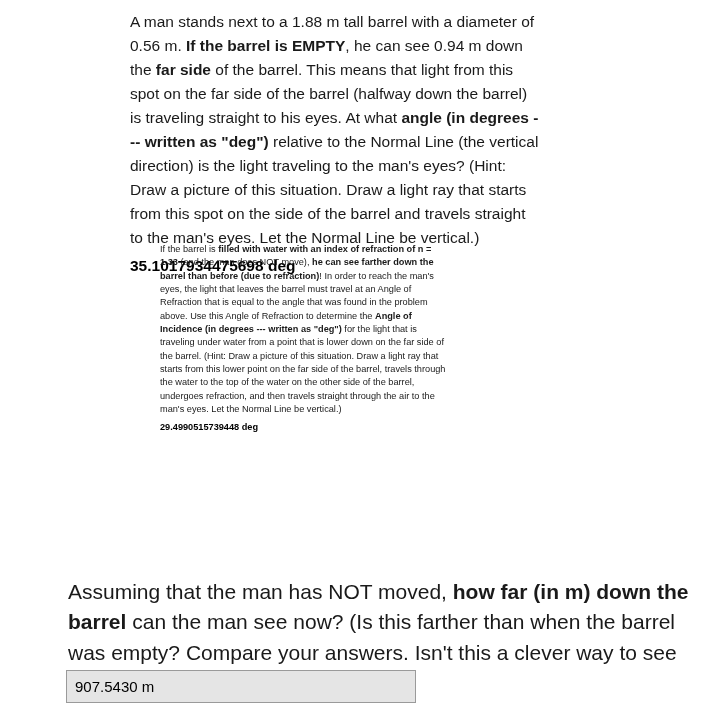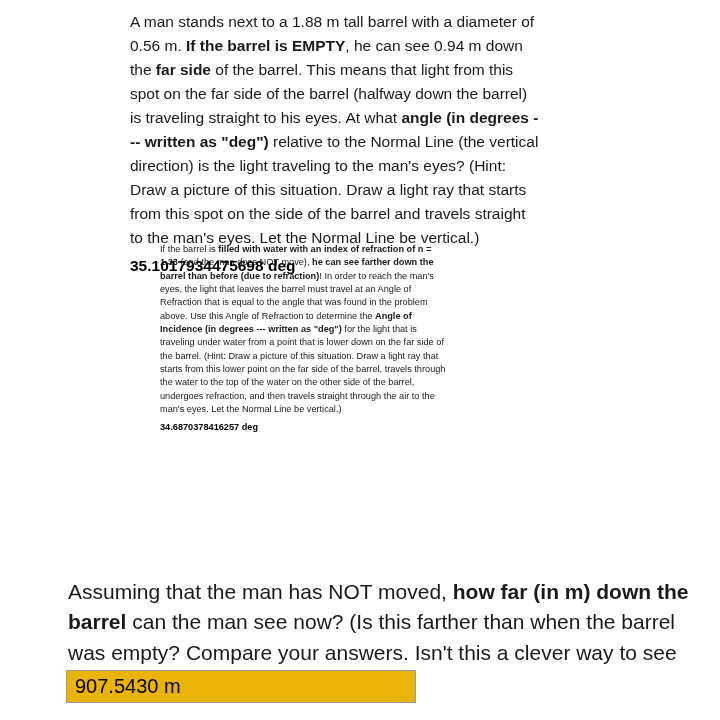--- a/index.html
+++ b/index.html
@@ -70,43 +70,43 @@
     margin-top: 32px;
   }
 
   .answer-box {
     position: absolute;
     left: 66px;
     top: 670px;
     width: 350px;
     height: 33px;
     border: 1px solid #9a9a9a;
-    background: #eab308;
+    background: #e5e5e5;
     box-sizing: border-box;
     font-family: "Liberation Sans", sans-serif;
-    font-size: 20px;
+    font-size: 15px;
     color: #000000;
     padding: 0 8px;
     line-height: 31px;
     outline: none;
   }
 </style>
 </head>
 <body>
 
 <div class="page">
 
   <div class="block-1">
     <span><span>A man stands next to a 1.88 m tall barrel with a diameter of 0.56 m. </span><b>If the barrel is EMPTY</b><span>, he can see 0.94 m down the </span><b>far side</b><span> of the barrel. This means that light from this spot on the far side of the barrel (halfway down the barrel) is traveling straight to his eyes. At what </span><b>angle (in degrees --- written as "deg")</b><span> relative to the Normal Line (the vertical direction) is the light traveling to the man's eyes? (Hint: Draw a picture of this situation. Draw a light ray that starts from this spot on the side of the barrel and travels straight to the man's eyes. Let the Normal Line be vertical.)</span></span>
     <div class="answer">35.1017934475698 deg</div>
   </div>
 
   <div class="block-2">
     <span><span>If the barrel is </span><b>filled with water with an index of refraction of n = 1.33</b><span> (and the man does NOT move), </span><b>he can see farther down the barrel than before (due to refraction)</b><span>! In order to reach the man's eyes, the light that leaves the barrel must travel at an Angle of Refraction that is equal to the angle that was found in the problem above. Use this Angle of Refraction to determine the </span><b>Angle of Incidence (in degrees --- written as "deg")</b><span> for the light that is traveling under water from a point that is lower down on the far side of the barrel. (Hint: Draw a picture of this situation. Draw a light ray that starts from this lower point on the far side of the barrel, travels through the water to the top of the water on the other side of the barrel, undergoes refraction, and then travels straight through the air to the man's eyes. Let the Normal Line be vertical.)</span></span>
-    <div class="answer">34.6870378416257 deg</div>
+    <div class="answer">29.4990515739448 deg</div>
   </div>
 
   <div class="block-3">
     <span><span>Assuming that the man has NOT moved, </span><b>how far (in m) down the barrel</b><span> can the man see now? (Is this farther than when the barrel was empty? Compare your answers. Isn't this a clever way to see deeper into a barrel?!?!)</span></span>
   </div>
 
   <input class="answer-box" type="text" value="907.5430 m" style="">
 
 </div>
 

